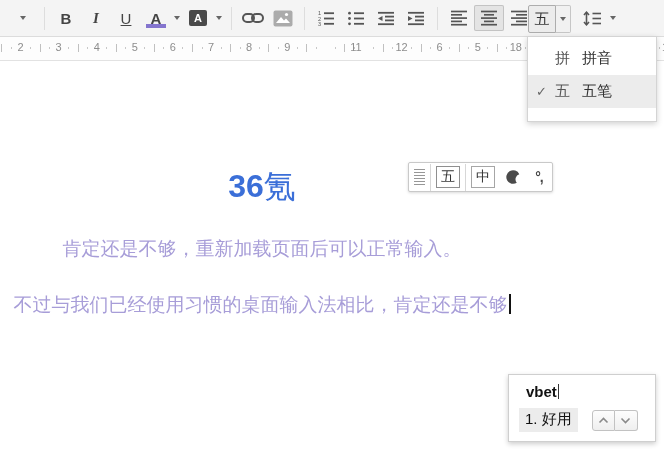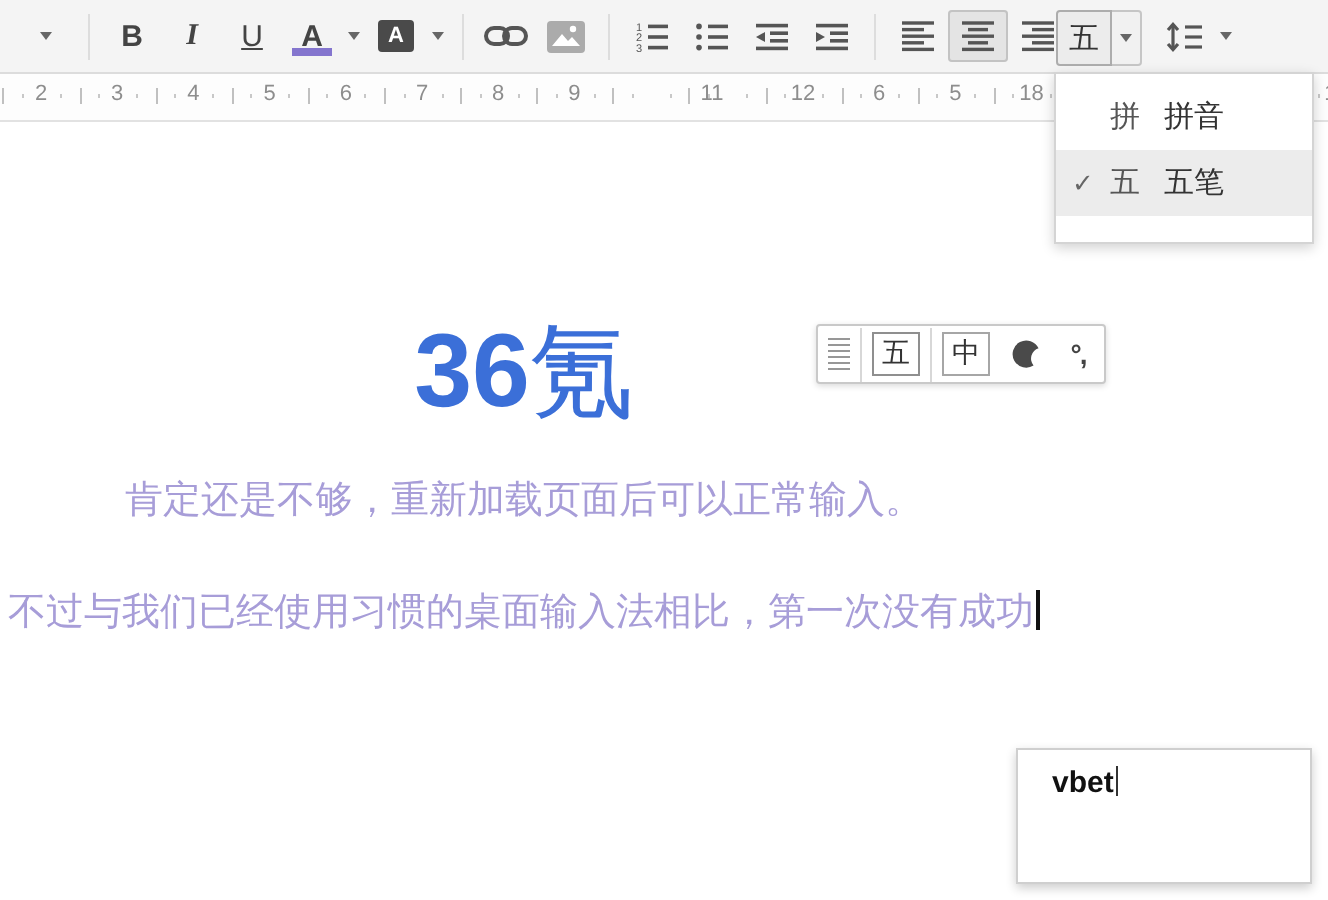--- a/index.html
+++ b/index.html
@@ -39,21 +39,21 @@
   .ime-menu{position:absolute;left:527px;top:36px;width:130px;background:#fff;border:1px solid #d4d4d4;
             box-shadow:0 2px 6px rgba(0,0,0,.18);padding:5px 0 13px;z-index:6;box-sizing:border-box}
   .menu-item{height:33px;display:flex;align-items:center;font-size:15px;cursor:default}
   .menu-item.selected{background:#ececec}
   .menu-check{width:27px;text-align:center;color:#666;font-size:13px}
   .menu-key{width:27px;color:#555}
   .menu-label{color:#333}
 
   
   .doc{position:absolute;left:0;top:60px;width:524px;text-align:center}
-  .doc-title{margin-top:103px;font-size:52px;line-height:46px;color:var(--title-blue,#3b6fd8)}
+  .doc-title{margin-top:103px;font-size:32px;line-height:46px;color:var(--title-blue,#3b6fd8)}
   .title-num{font-weight:bold}
   .title-cjk{font-family:"Liberation Serif","DejaVu Serif",serif}
   .doc-sub{margin-top:30px;font-size:19px;color:var(--body-purple,#a79dd8)}
   .doc-para{margin-top:27px;font-size:19px;color:var(--body-purple,#a79dd8);white-space:nowrap}
   .caret-bar{display:inline-block;width:2px;height:20px;background:#111;vertical-align:-3px;margin-left:1px}
 
   
   .ime-bar{position:absolute;left:408px;top:162px;height:28px;background:#fff;border:1px solid #c9c9c9;
            border-radius:2px;box-shadow:0 1px 3px rgba(0,0,0,.15);display:flex;align-items:center;z-index:4}
   .grip{width:11px;height:17px;margin:0 5px;background:repeating-linear-gradient(#979797 0 1px,transparent 1px 3px)}
@@ -331,21 +331,21 @@
       <span class="menu-label">五笔</span>
     </div>
   </div>
 
   <div class="doc">
     <div class="doc-title">
       <span class="title-num">36</span><span class="title-cjk">氪</span>
     </div>
     <div class="doc-para">肯定还是不够，重新加载页面后可以正常输入。</div>
     <div class="doc-para" style="margin-top:30px">
-      <span>不过与我们已经使用习惯的桌面输入法相比，第一次没有成功</span><span class="caret-bar"></span>
+      <span>不过与我们已经使用习惯的桌面输入法相比，肯定还是不够</span><span class="caret-bar"></span>
     </div>
   </div>
 
   <div class="ime-bar">
     <div class="grip"></div>
     <div class="ime-sep"></div>
     <div class="keybox">五</div>
     <div class="ime-sep"></div>
     <div class="keybox lite">中</div>
     <div class="ime-icon-btn">
@@ -355,15 +355,33 @@
     </div>
     <div class="ime-icon-btn">
       <span class="punct">°,</span>
     </div>
   </div>
 
   <div class="cand">
     <div class="cand-input">
       <span>vbet</span><span class="cand-caret"></span>
     </div>
+    <div class="cand-row">
+      <span class="cand-item">
+        <span>1.</span>
+        <span>好用</span>
+      </span>
+      <span class="pager">
+        <span class="pg up">
+          <svg width="11" height="7" viewBox="0 0 11 7">
+            <polyline points="1.5,5.5 5.5,1.5 9.5,5.5" fill="none" stroke="#8a8a8a" stroke-width="1.6"></polyline>
+          </svg>
+        </span>
+        <span class="pg down">
+          <svg width="11" height="7" viewBox="0 0 11 7">
+            <polyline points="1.5,1.5 5.5,5.5 9.5,1.5" fill="none" stroke="#8a8a8a" stroke-width="1.6"></polyline>
+          </svg>
+        </span>
+      </span>
+    </div>
   </div>
 
 </div>
 
 </body></html>

